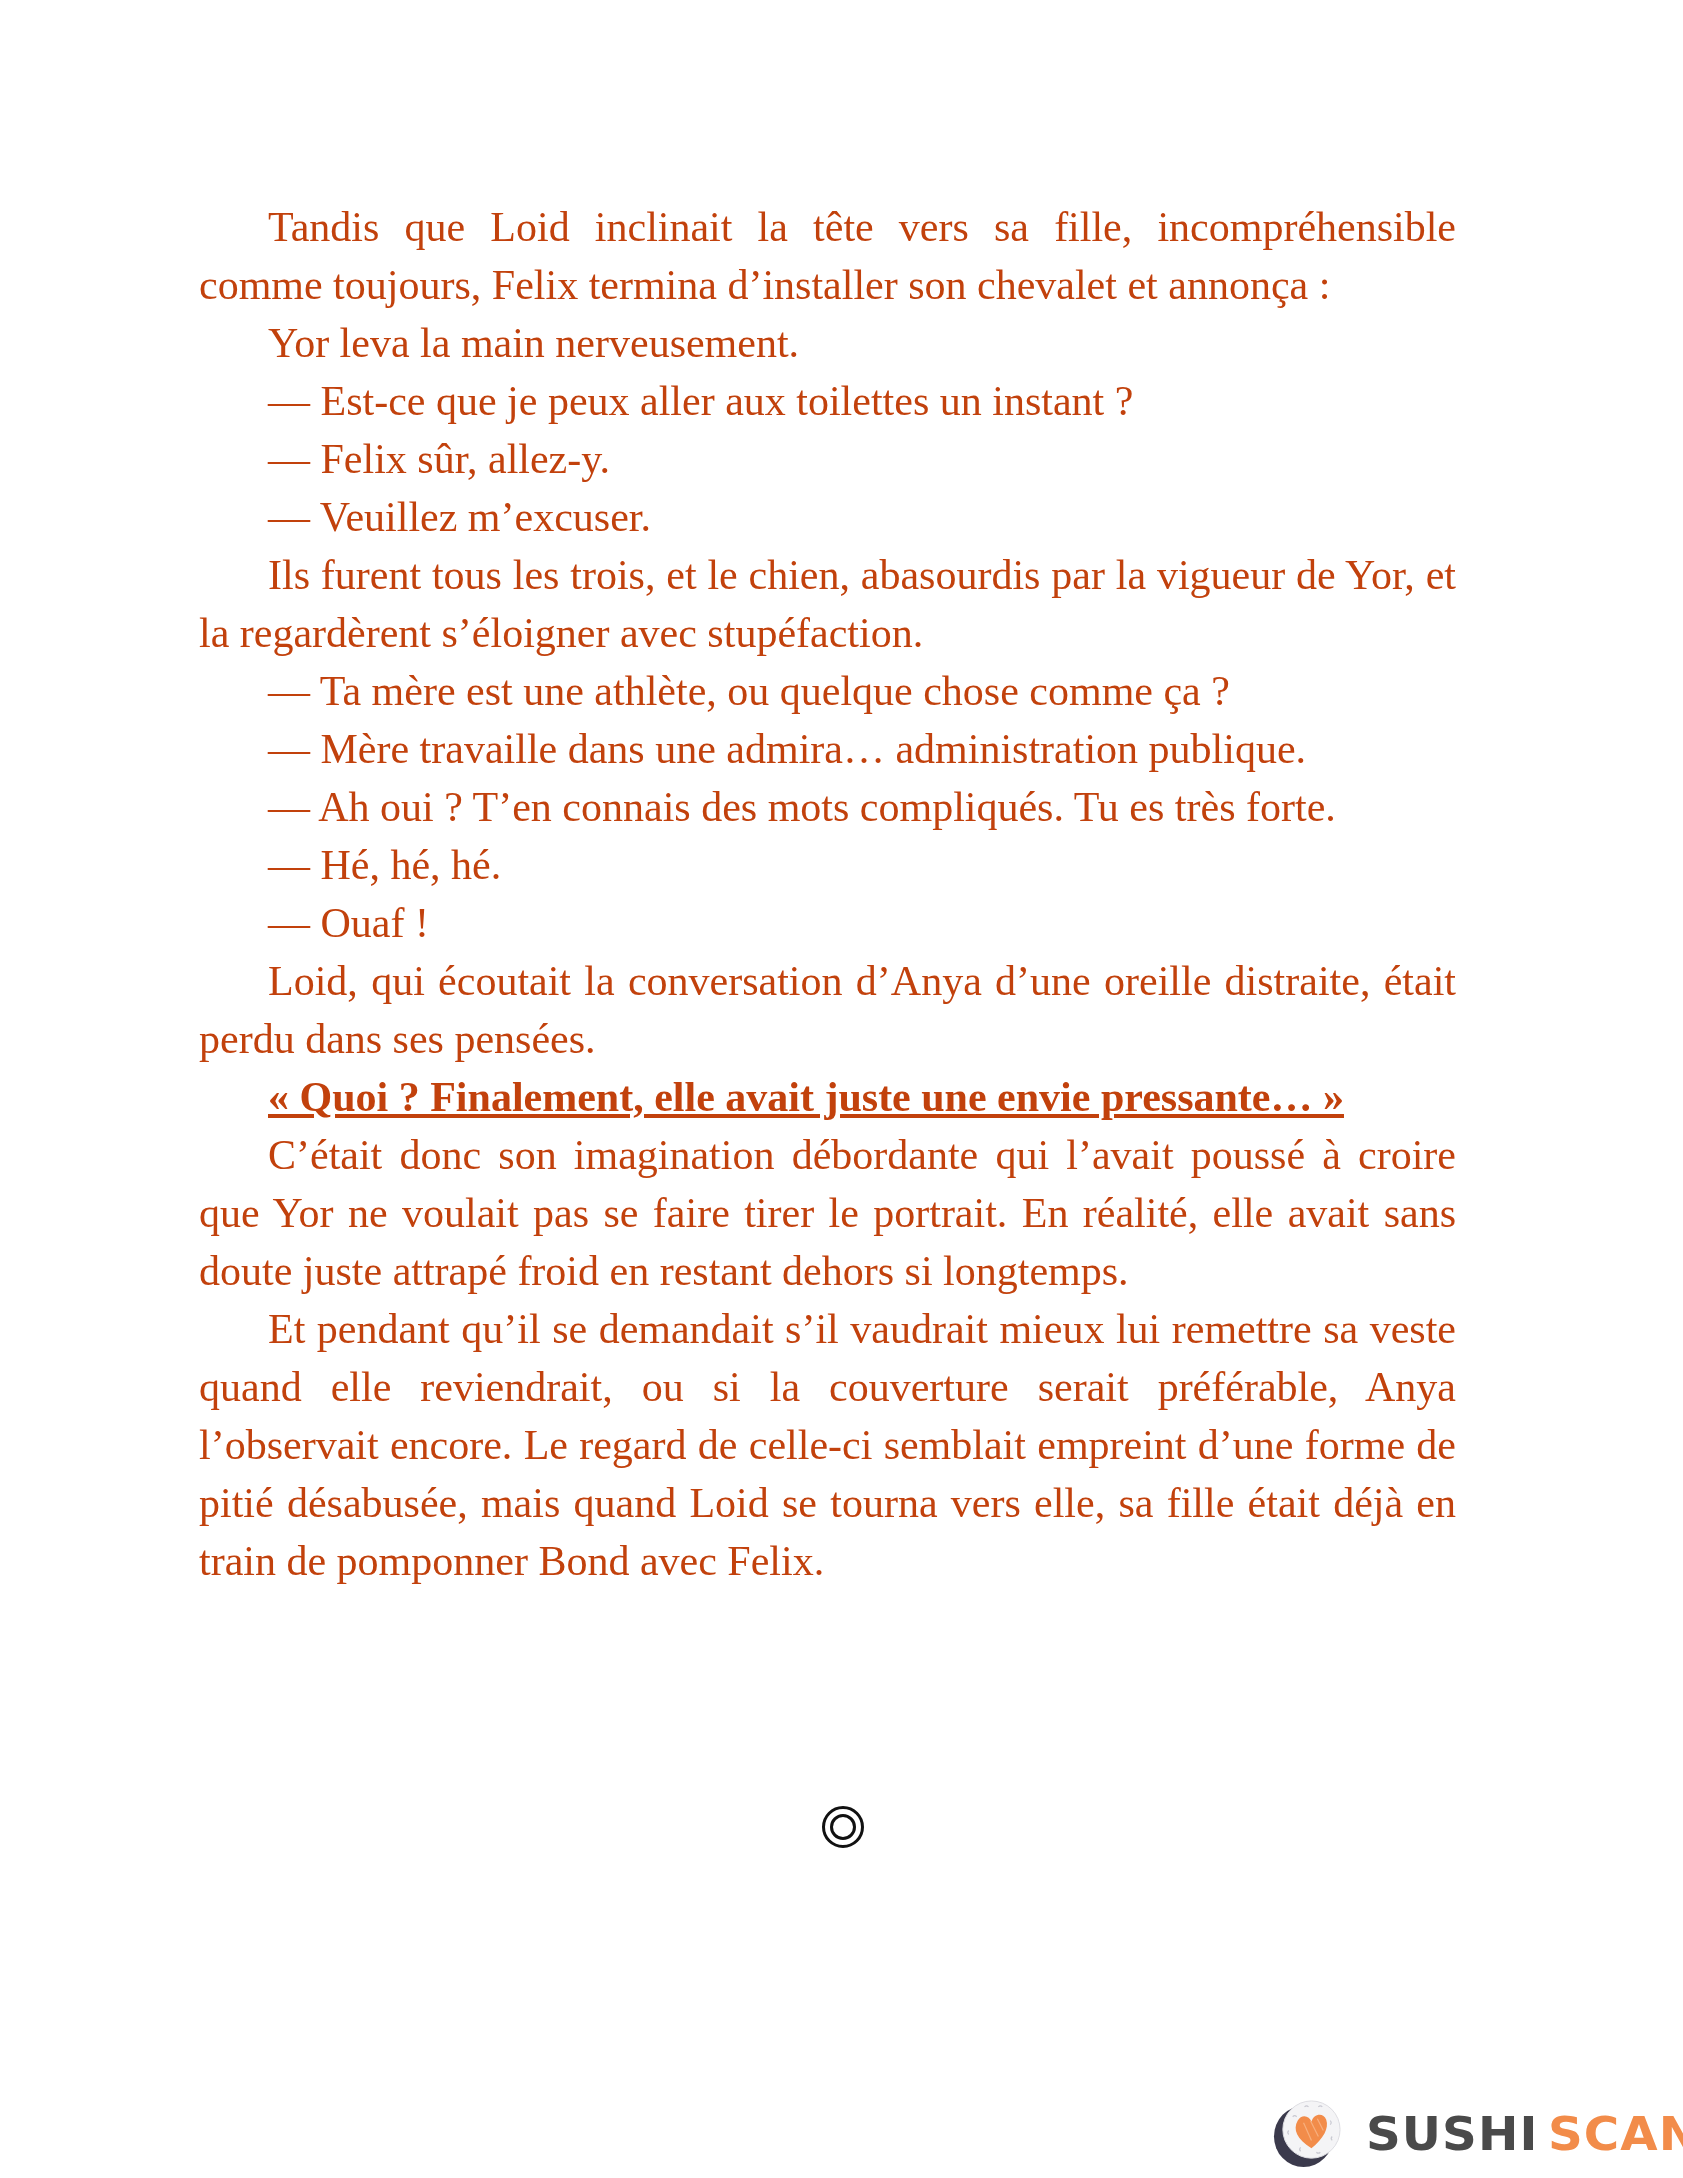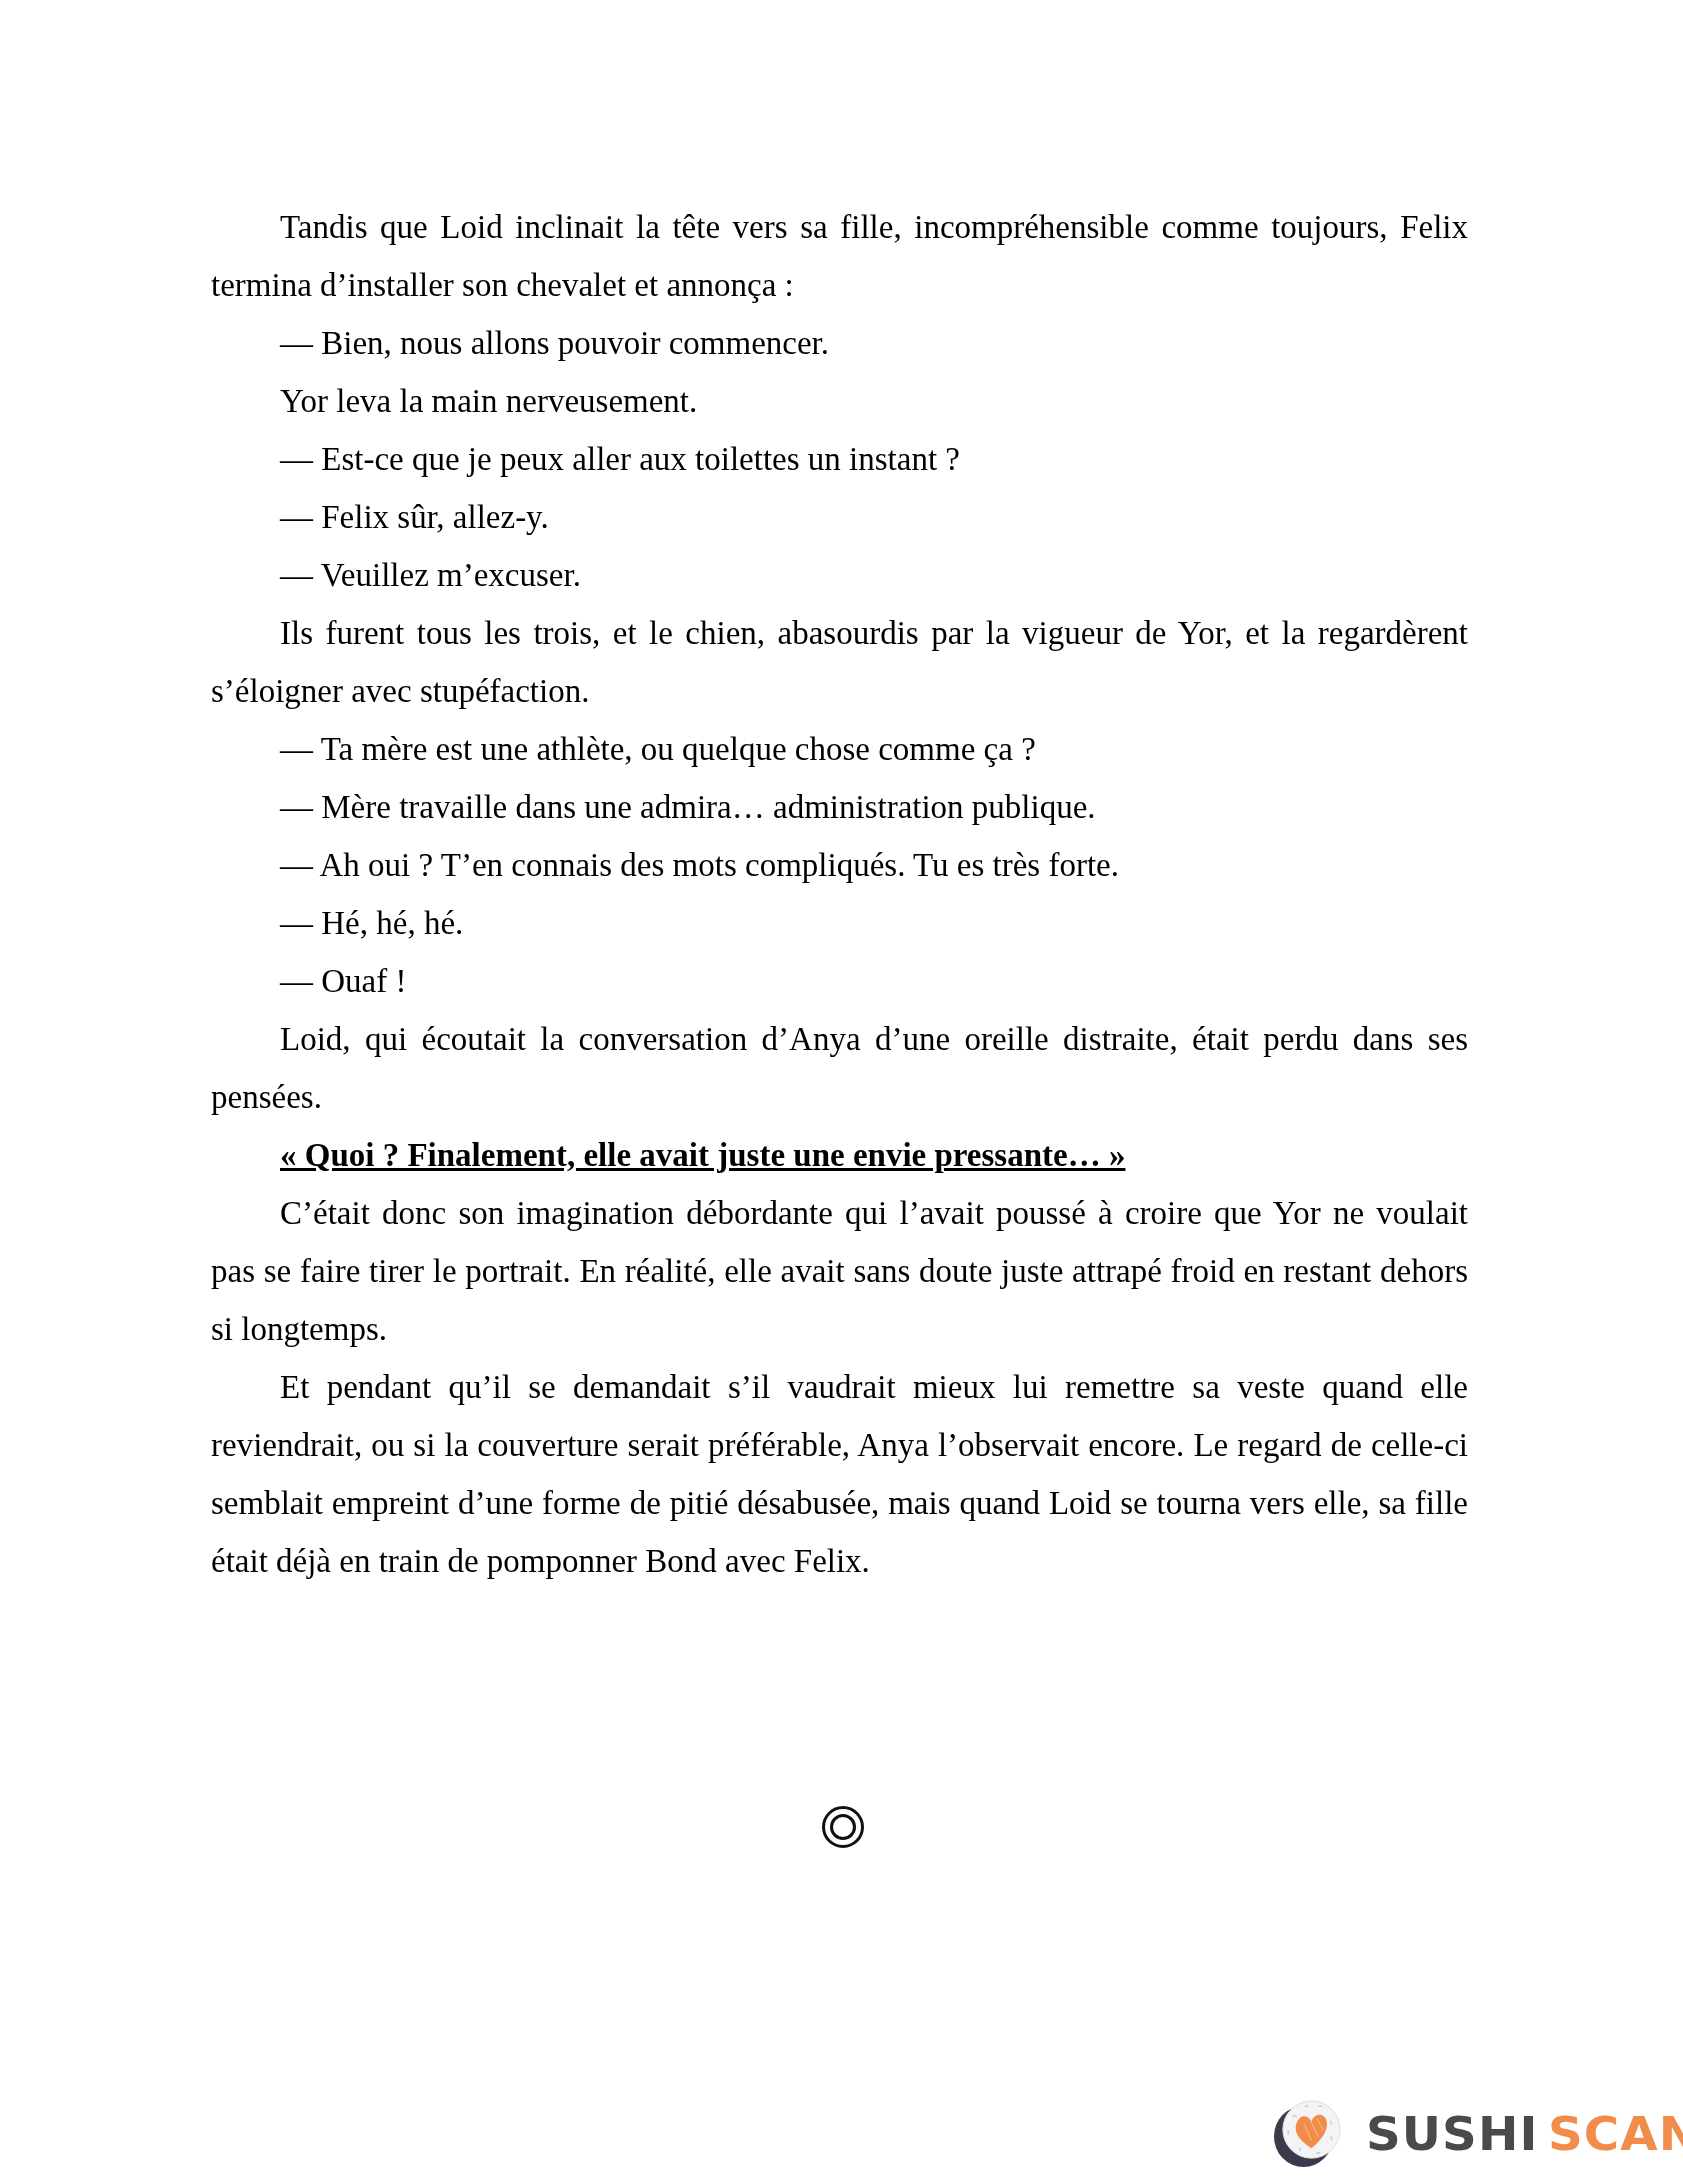--- a/index.html
+++ b/index.html
@@ -1,26 +1,26 @@
 <!DOCTYPE html>
 <html><head>
   <meta charset="utf-8">
   <style>
     html, body { margin: 0; padding: 0; background: #ffffff; }
     body { width: 1683px; height: 2178px; position: relative; overflow: hidden; }
     .page { position: absolute; left: 0; top: 0; width: 1683px; height: 2178px; background: #fff; }
     .text-block {
       position: absolute;
-      left: 211px;
+      left: 199px;
       top: 198px;
       width: 1257px;
       font-family: "Liberation Serif", "DejaVu Serif", serif;
-      font-size: 33px;
+      font-size: 42px;
       line-height: 58px;
-      color: #000000;
+      color: #c2410c;
     }
     .para {
       margin: 0;
       text-indent: 69px;
       text-align: justify;
       text-align-last: left;
     }
     .para.bold { font-weight: bold; text-decoration: underline; }
     .ornament {
       position: absolute;
@@ -49,21 +49,20 @@
     }
     .logo-word.first { color: #4a4a4a; margin-left: 22px; }
     .logo-word.second { margin-left: 18px; }
   </style>
 </head>
 <body>
 
 <div class="page">
   <div class="text-block">
     <p class="para">Tandis que Loid inclinait la tête vers sa fille, incompréhensible comme toujours, Felix termina d’installer son chevalet et annonça :</p>
-    <p class="para">— Bien, nous allons pouvoir commencer.</p>
     <p class="para">Yor leva la main nerveusement.</p>
     <p class="para">— Est-ce que je peux aller aux toilettes un instant ?</p>
     <p class="para">— Felix sûr, allez-y.</p>
     <p class="para">— Veuillez m’excuser.</p>
     <p class="para">Ils furent tous les trois, et le chien, abasourdis par la vigueur de Yor, et la regardèrent s’éloigner avec stupéfaction.</p>
     <p class="para">— Ta mère est une athlète, ou quelque chose comme ça ?</p>
     <p class="para">— Mère travaille dans une admira… administration publique.</p>
     <p class="para">— Ah oui ? T’en connais des mots compliqués. Tu es très forte.</p>
     <p class="para">— Hé, hé, hé.</p>
     <p class="para">— Ouaf !</p>

